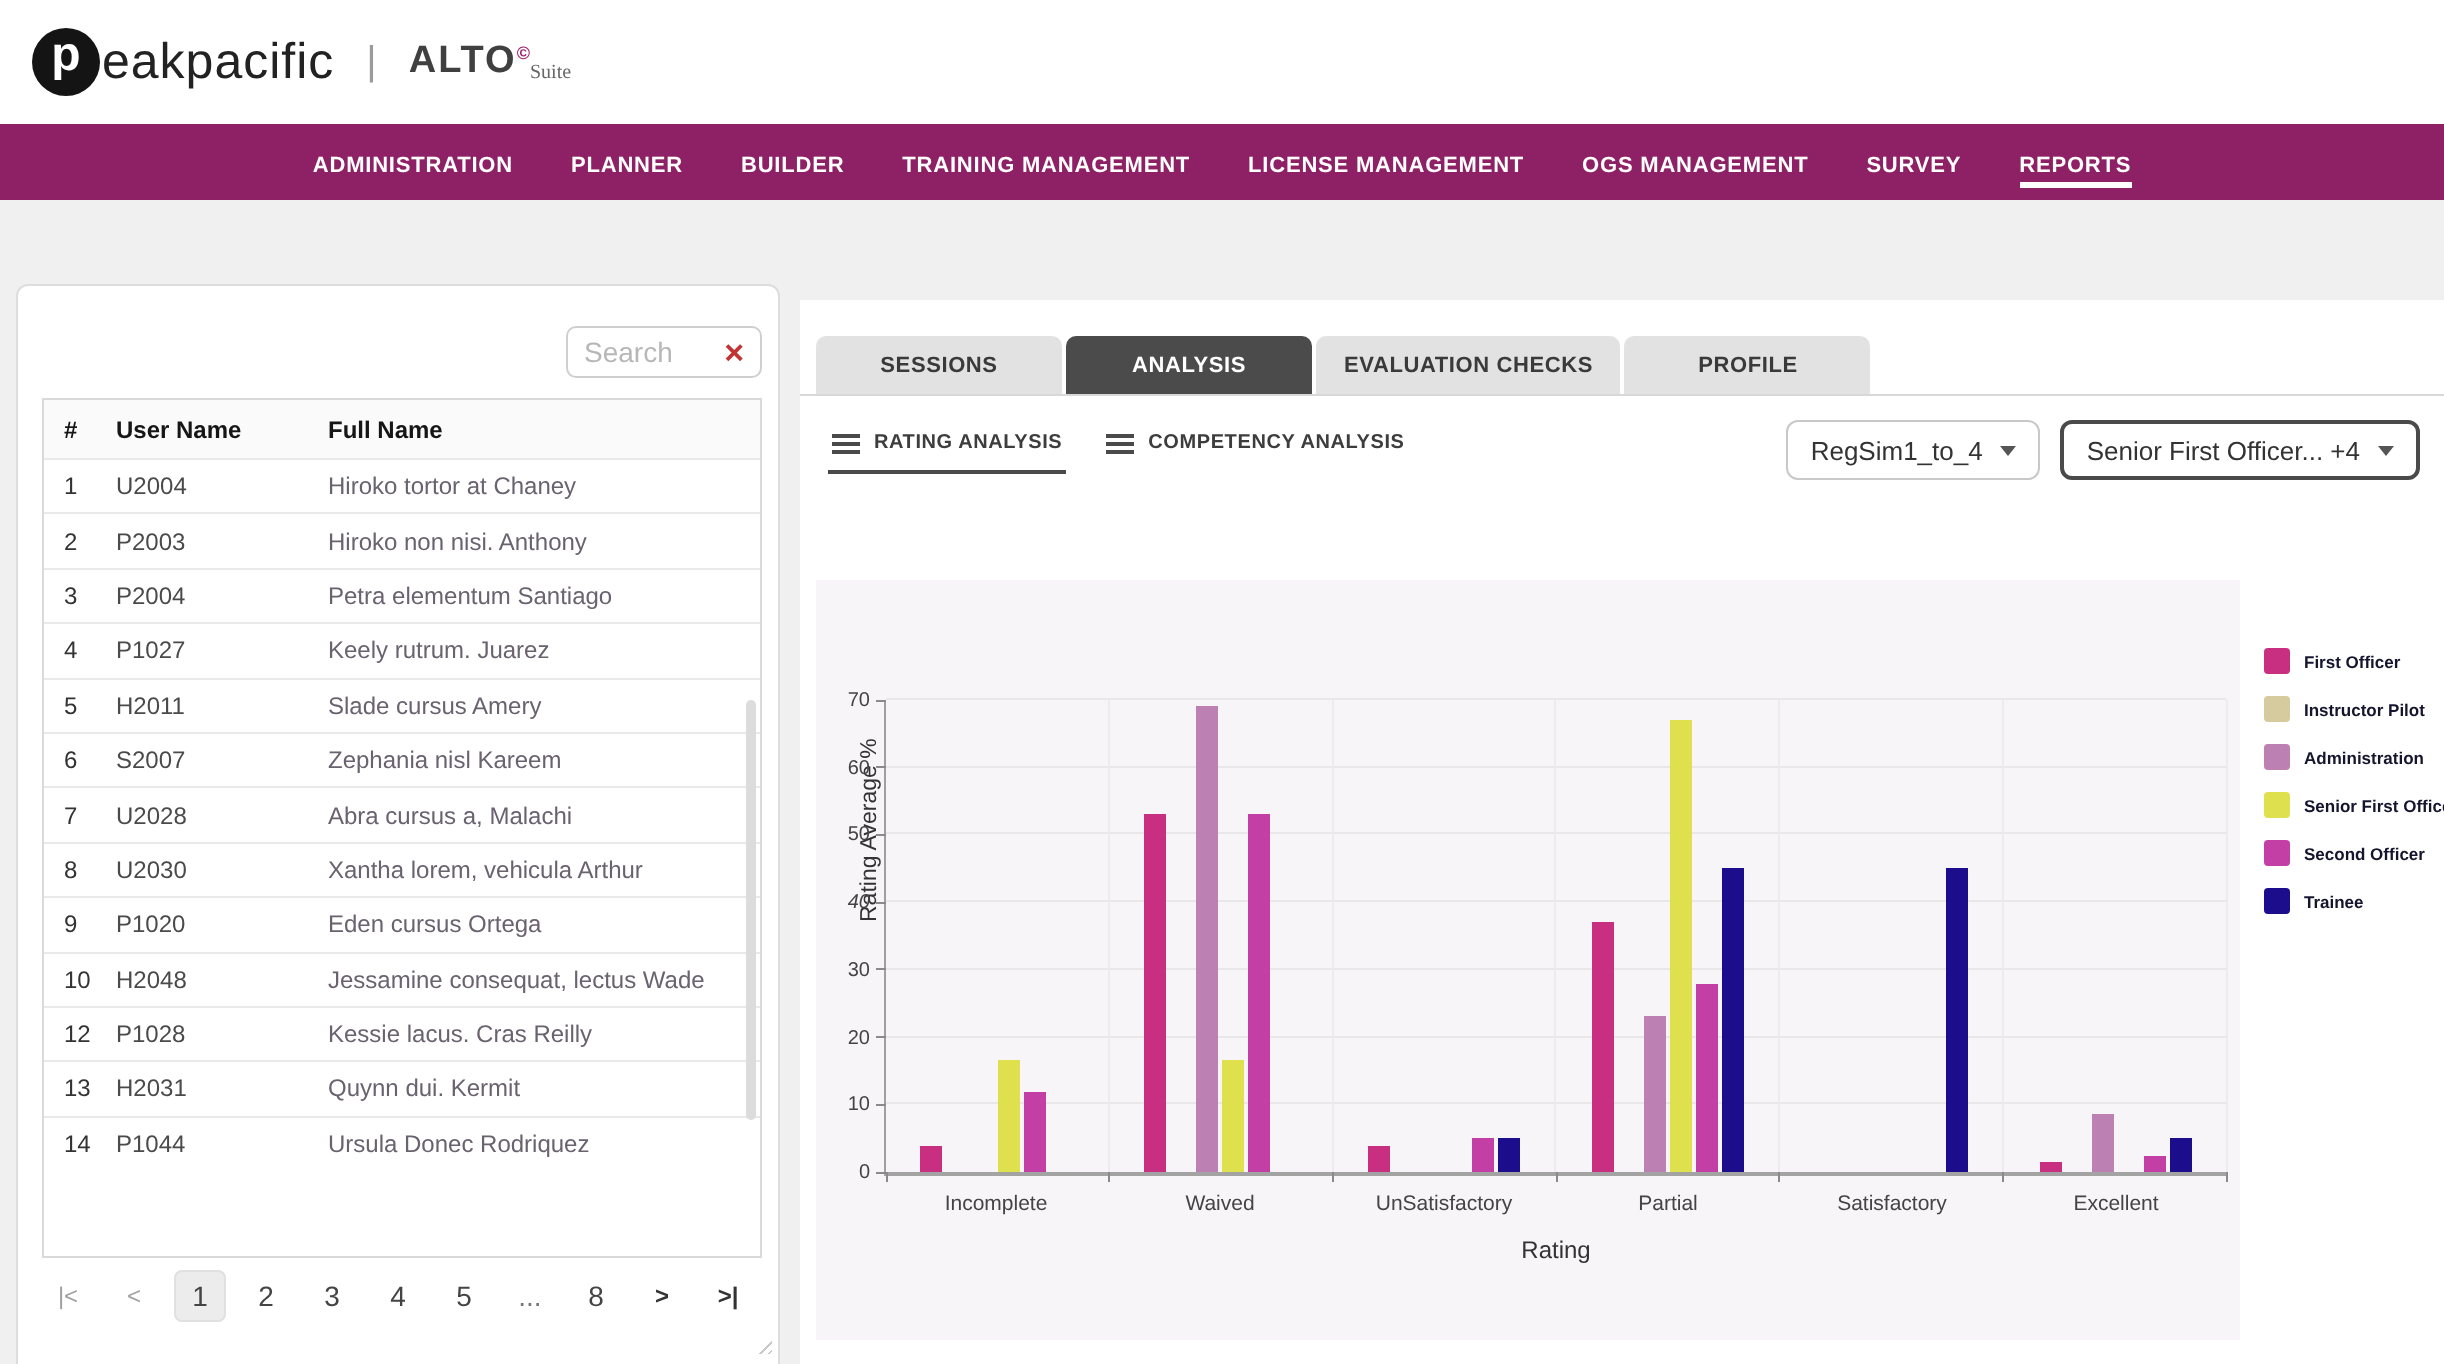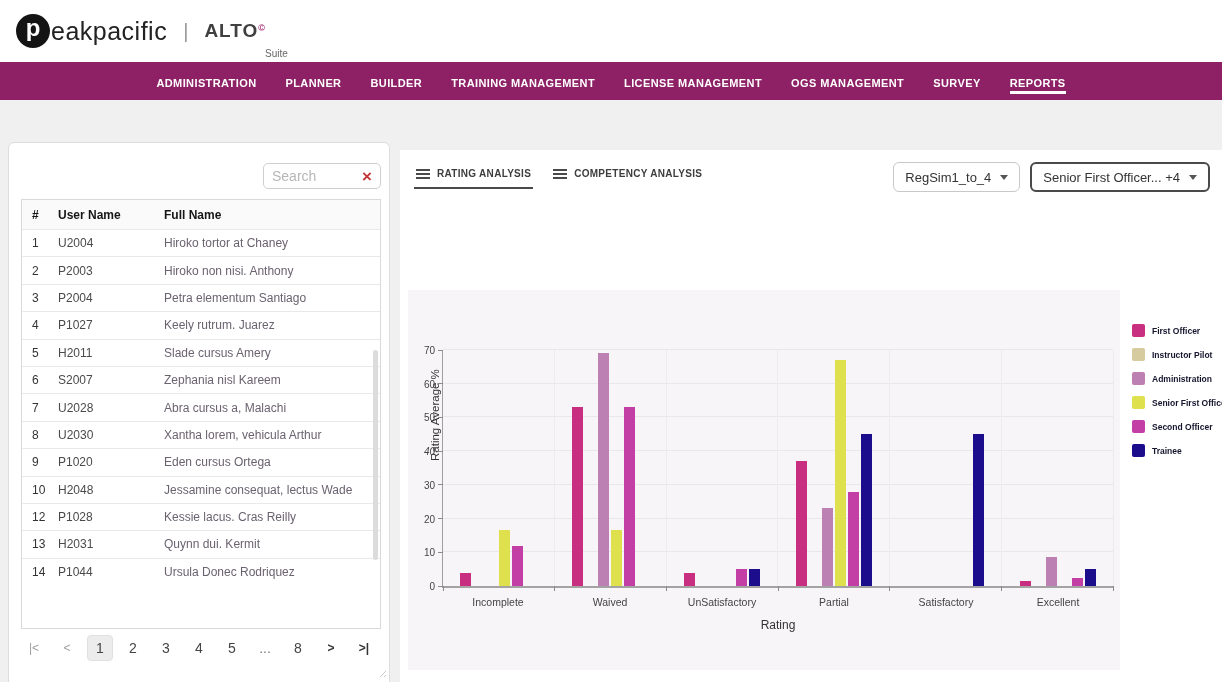--- a/index.html
+++ b/index.html
@@ -7,38 +7,38 @@
 
   
   .app-header { height:62px; background:#fff; display:flex; align-items:center; padding-left:16px; }
   .logo-mark { width:34px; height:34px; border-radius:50%; background:#141414; color:#fff;
                display:flex; align-items:center; justify-content:center;
                font-size:24px; font-weight:bold; line-height:1; padding-bottom:6px; }
   .brand-text { font-size:25px; color:#222; font-weight:500; letter-spacing:.5px; margin-left:1px; }
   .brand-divider { color:#9a9a9a; font-size:20px; font-weight:300; margin:0 16px; }
   .product-name { font-size:19px; font-weight:800; color:#404040; letter-spacing:1px; }
   .product-sup { font-size:9px; color:#a1216e; vertical-align:super; font-weight:bold; }
-  .product-suffix { font-size:10px; color:#666; position:relative; top:20px; }
+  .product-suffix { font-size:10px; color:#666; position:relative; top:3px;font-family:Liberation Serif, serif; }
 
   
   .main-nav { height:38px; background:#8e2166; display:flex; justify-content:center; align-items:center; gap:29px; }
   .nav-item { color:#fff; font-size:11px; font-weight:bold; letter-spacing:.4px; padding:8px 0 5px; cursor:pointer; }
   .nav-item.active { border-bottom:3px solid #fff; padding-bottom:2px; }
 
   
   .breadcrumb { padding:11px 4px 0 13px; font-size:15px; font-weight:bold; color:#1d1d1d; height:36px;margin-top:30px; }
   .breadcrumb .sep { color:#8a8a8a; margin:0 8px; font-weight:400; }
 
   
   .body-main { position:absolute; left:0; right:0; top:136px; bottom:0; }
 
   
   .left-card { position:absolute; left:8px; top:6px; width:382px; bottom:-10px; background:#fff;
                border:1px solid #ddd; border-radius:6px 6px 0 0; }
-  .search-box { position:absolute; top:20px; right:8px; width:118px; height:26px; border:1px solid #cfcfcf;
+  .search-box { position:absolute; top:20px; right:8px; width:98px; height:26px; border:1px solid #cfcfcf;
                 border-radius:5px; display:flex; align-items:center; padding:0 8px; background:#fff; }
   .search-box input { border:0; outline:0; width:100%; font-size:14px; color:#555; font-family:inherit; background:transparent; }
   .search-box input::placeholder { color:#b7b7b7; }
   .search-clear { color:#c23434; font-weight:bold; font-size:17px; line-height:1; margin-left:4px; cursor:pointer; }
 
   .user-table { position:relative; margin:56px 8px 0 12px; border:1px solid #d9d9d9; height:430px; overflow:hidden; background:#fff; }
   .thead { display:flex; align-items:center; height:29px; background:#fafafa; }
   .th { font-weight:bold; font-size:12px; color:#161616; }
   .tr { display:flex; align-items:center; height:27.4px; border-top:1px solid #e9e9e9; font-size:12px; cursor:pointer; }
   .c0 { width:36px; padding-left:10px; }
@@ -224,20 +224,26 @@
         <div class="page-btn kind-page">5</div>
         <div class="page-btn kind-ellipsis">...</div>
         <div class="page-btn kind-page">8</div>
         <div class="page-btn kind-next">&gt;</div>
         <div class="page-btn kind-last">&gt;|</div>
       </div>
     <div class="resize-handle"></div>
   </div>
 
   <div class="right-card">
+    <div class="tab-bar">
+        <div class="tab">SESSIONS</div>
+        <div class="tab active">ANALYSIS</div>
+        <div class="tab">EVALUATION CHECKS</div>
+        <div class="tab">PROFILE</div>
+      </div>
 
     <div class="controls-row">
       <div class="subtab-bar">
           <div class="subtab active">
             <div class="list-icon"></div>
             <div class="subtab-label">RATING ANALYSIS</div>
           </div>
           <div class="subtab">
             <div class="list-icon"></div>
             <div class="subtab-label">COMPETENCY ANALYSIS</div>

